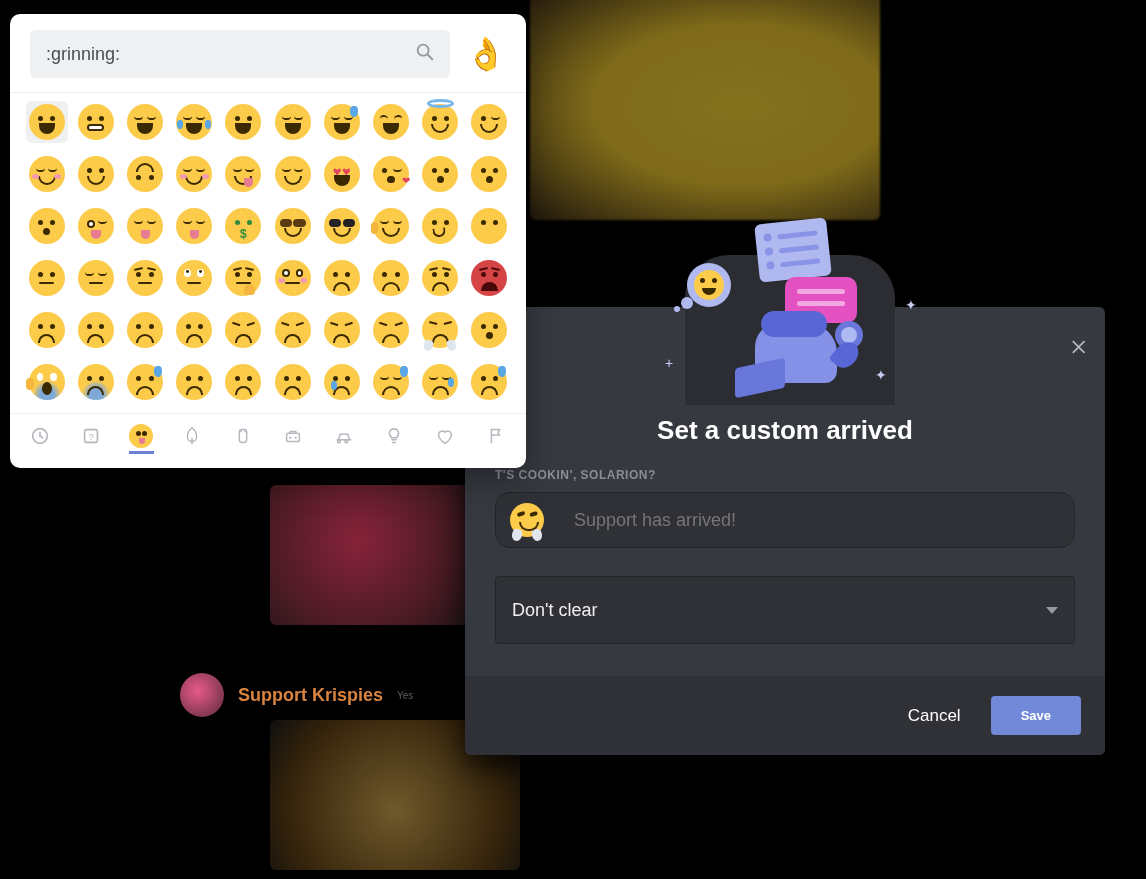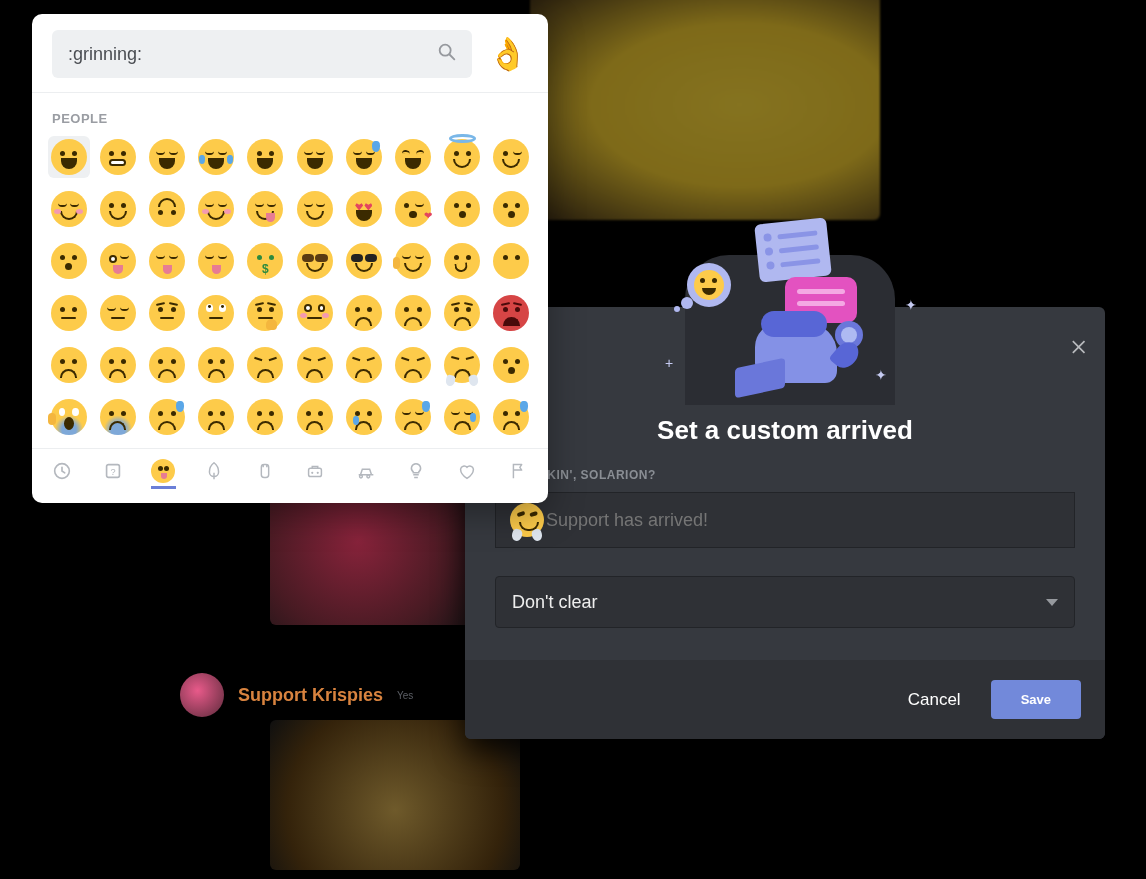--- a/index.html
+++ b/index.html
@@ -111,29 +111,29 @@
     color:#fff;
     font-weight:700;
     font-size:26px;
     padding-top:108px;
   }
   .status-section { padding: 22px 30px 6px; }
   .status-label {
     font-size:12px; font-weight:700; letter-spacing:.5px; color:#8a8e94; text-transform:uppercase; margin-bottom:10px;
   }
   .status-input-wrap{
-    display:flex; align-items:center; gap:0;
-    background:#2f3136; border:1px solid #222428; border-radius:0;
+    display:flex; align-items:center; gap:28px;
+    background:#2f3136; border:1px solid #222428; border-radius:15px;
     padding:10px 14px; height:56px;
   }
   .status-input{
     flex:1; background:transparent; border:none; outline:none; color:#dcddde; font-size:18px;
   }
   .status-select{
-    height:52px; background:#2f3136; border:1px solid #222428; border-radius:4px;
+    height:68px; background:#2f3136; border:1px solid #222428; border-radius:4px;
     display:flex; align-items:center; justify-content:space-between;
     padding:13px 16px; color:#eee; font-size:18px; cursor:pointer;
   }
   .status-footer{
     margin-top:26px; background:#2f3136; padding:20px 24px;
     display:flex; justify-content:flex-end; gap:24px; border-radius:0 0 6px 6px;
   }
   .btn-cancel{ background:transparent; color:#fff; border:none; font-size:17px; cursor:pointer; }
   .btn-save{
     background:#7289da; color:#fff; border:none; font-size:13px; font-weight:600;
@@ -146,21 +146,21 @@
 
   
   .face-triumph{width:34px;height:34px;border-radius:50%;background:#fdcb4a;position:relative;flex-shrink:0;}
   .face-triumph::before{content:"";position:absolute;left:7px;top:9px;width:8px;height:4px;border-radius:2px;background:#3b2a00;transform:rotate(-18deg);box-shadow:12px 4px 0 #3b2a00;}
   .face-triumph::after{content:"";position:absolute;left:9px;top:19px;width:16px;height:7px;border:2px solid #3b2a00;border-top:none;border-radius:0 0 12px 12px;}
   .face-triumph .puff{position:absolute;bottom:-4px;width:10px;height:12px;background:#dfe6ef;border-radius:40% 40% 50% 50%;}
   .face-triumph .puff.l{left:2px;transform:rotate(14deg);} .face-triumph .puff.r{right:2px;transform:rotate(-14deg);}
 
   
   .emoji-picker{
-    position:absolute; left:32px; top:14px;
+    position:absolute; left:10px; top:14px;
     width:516px; background:#fff; border-radius:10px;
     box-shadow:0 10px 35px rgba(0,0,0,.35);
     overflow:hidden;
   }
   .ep-header{ display:flex; align-items:center; gap:16px; padding:16px 20px 14px; }
   .ep-search{
     flex:1; display:flex; align-items:center; background:#eef0f2; border-radius:6px;
     height:48px; padding:0 14px;
   }
   .ep-search input{
@@ -283,21 +283,20 @@
       <span class="mag">
         <svg viewBox="0 0 24 24">
             <circle cx="10" cy="10" r="6" fill="none" stroke="currentColor" stroke-width="2"></circle>
             <line x1="15" y1="15" x2="20" y2="20" stroke="currentColor" stroke-width="2" stroke-linecap="round"></line>
           </svg>
       </span>
     </div>
     <span style="font-size:32px;line-height:1;">👌</span>
   </div>
   <div class="ep-divider"></div>
-  <div class="ep-cat-label">PEOPLE</div>
   <div class="ep-grid" id="ep-grid">
       <div class="ep-cell sel" title=":grinning:">
         <span class="eface picker">
           <span class="eye l"></span>
           <span class="eye r"></span>
           <span class="mouth-open"></span>
         </span>
       </div>
       <div class="ep-cell" title=":grimacing:">
         <span class="eface picker">

